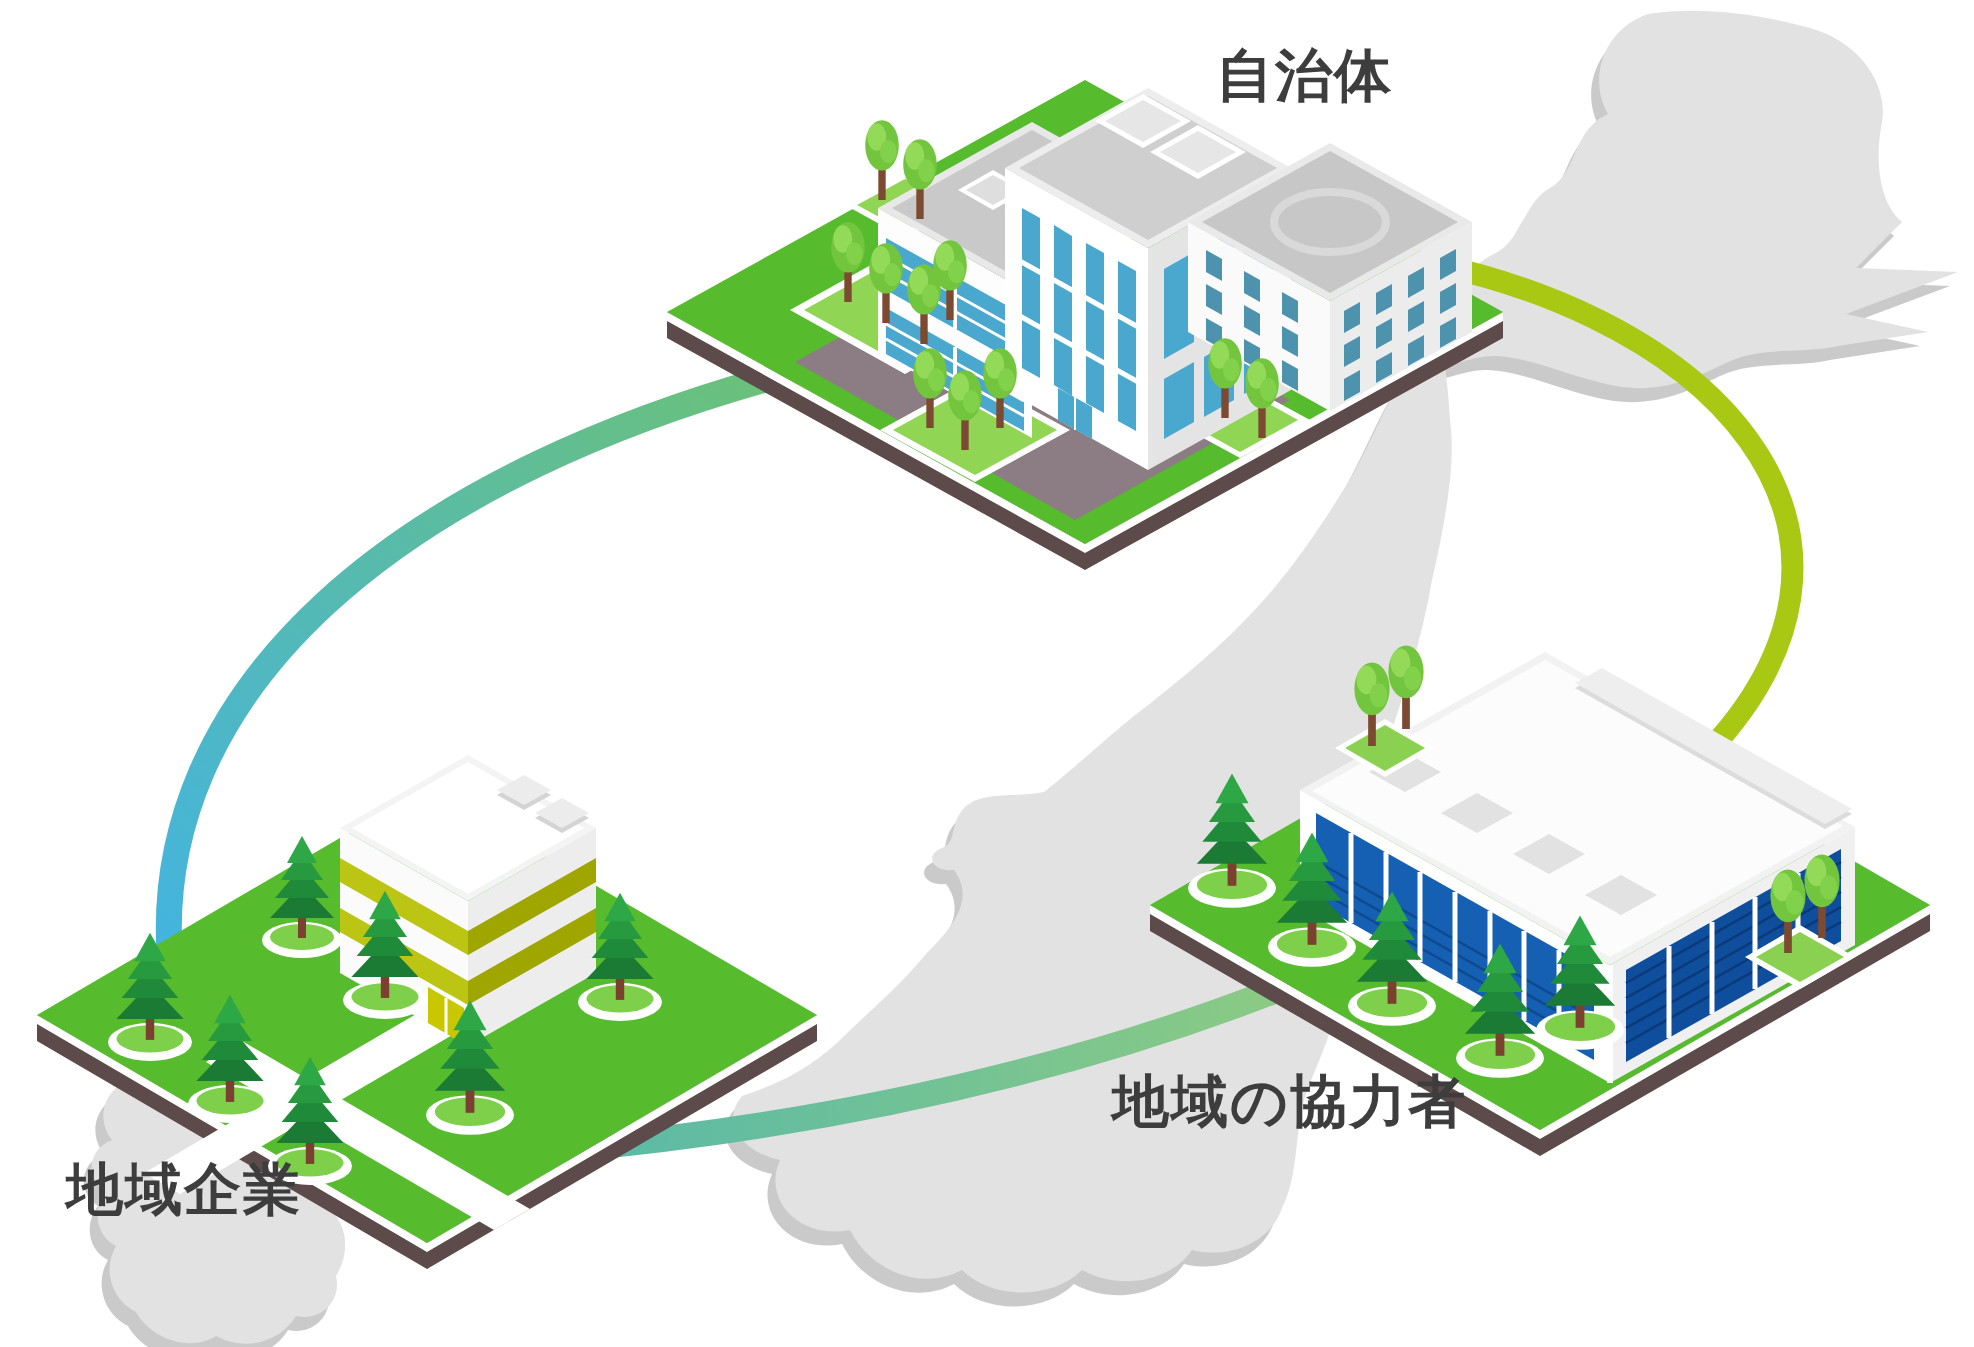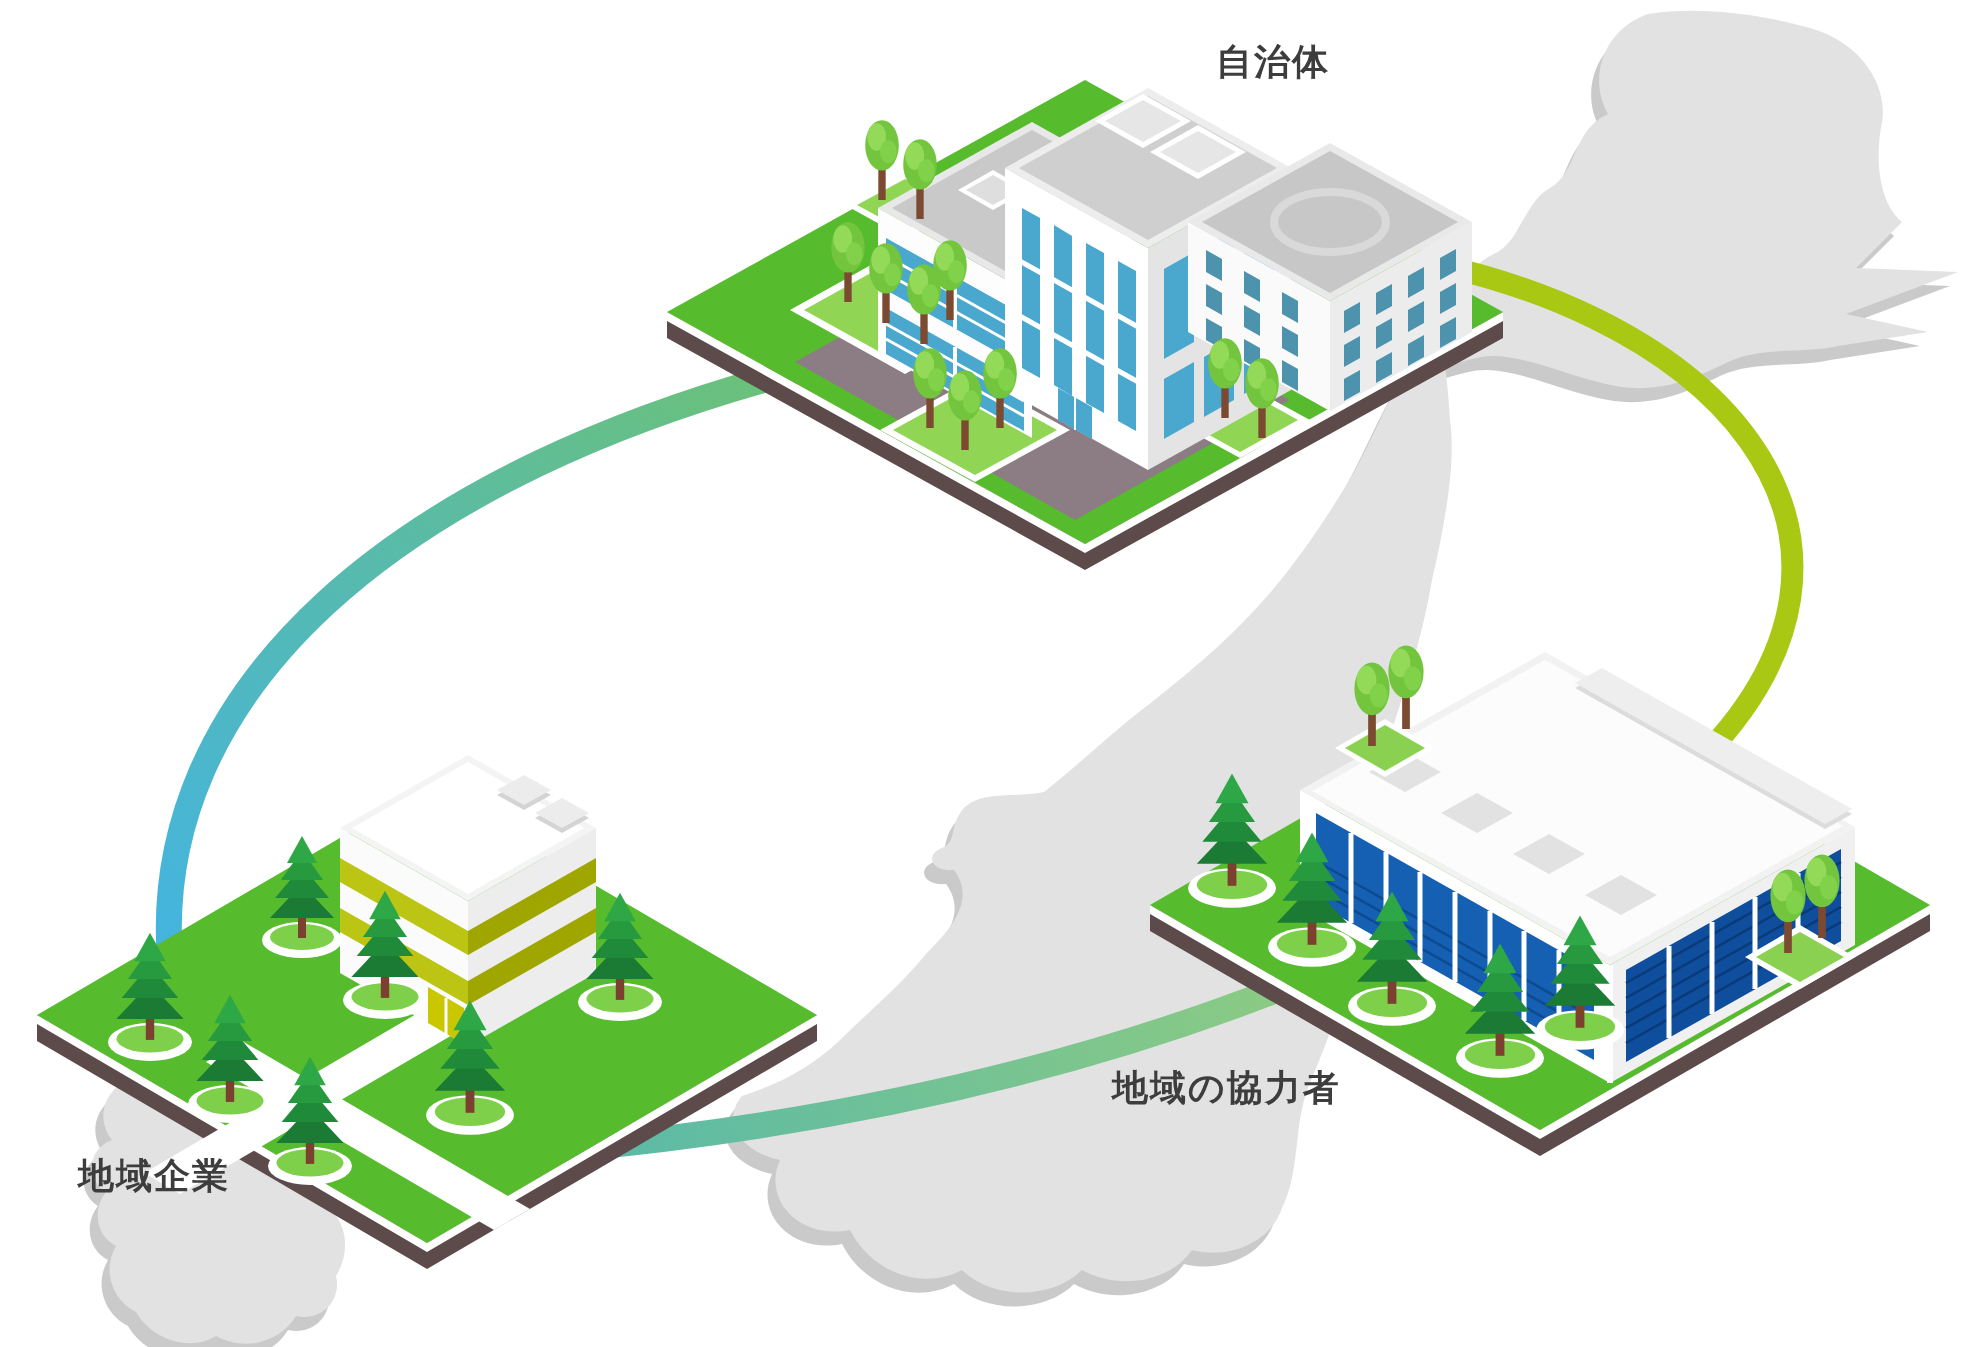--- a/index.html
+++ b/index.html
@@ -1,23 +1,23 @@
 <!DOCTYPE html>
 <html><head>
 <meta charset="utf-8">
 <style>
   html,body{margin:0;padding:0;background:#ffffff;}
   #stage{position:relative;width:1974px;height:1347px;background:#ffffff;overflow:hidden;
          font-family:"DejaVu Sans","Liberation Sans",sans-serif;}
   #stage svg{position:absolute;left:0;top:0;}
-  .node-label{position:absolute;font-weight:bold;font-size:36px;letter-spacing:2px;
+  .node-label{position:absolute;font-weight:bold;font-size:57px;letter-spacing:2px;
               color:#3d3d3d;white-space:nowrap;
               font-family:"DejaVu Sans","Liberation Sans",sans-serif;}
   #lbl-municipality{left:1216px;top:38px;}
-  #lbl-company{left:78px;top:1152px;}
+  #lbl-company{left:66px;top:1152px;}
   #lbl-supporters{left:1112px;top:1064px;}
 </style>
 </head>
 <body>
 
 <div id="stage">
 
 <svg width="1974" height="1347" viewBox="0 0 1974 1347">
   <defs>
     <linearGradient id="gradL" gradientUnits="userSpaceOnUse" x1="170" y1="960" x2="840" y2="360">

